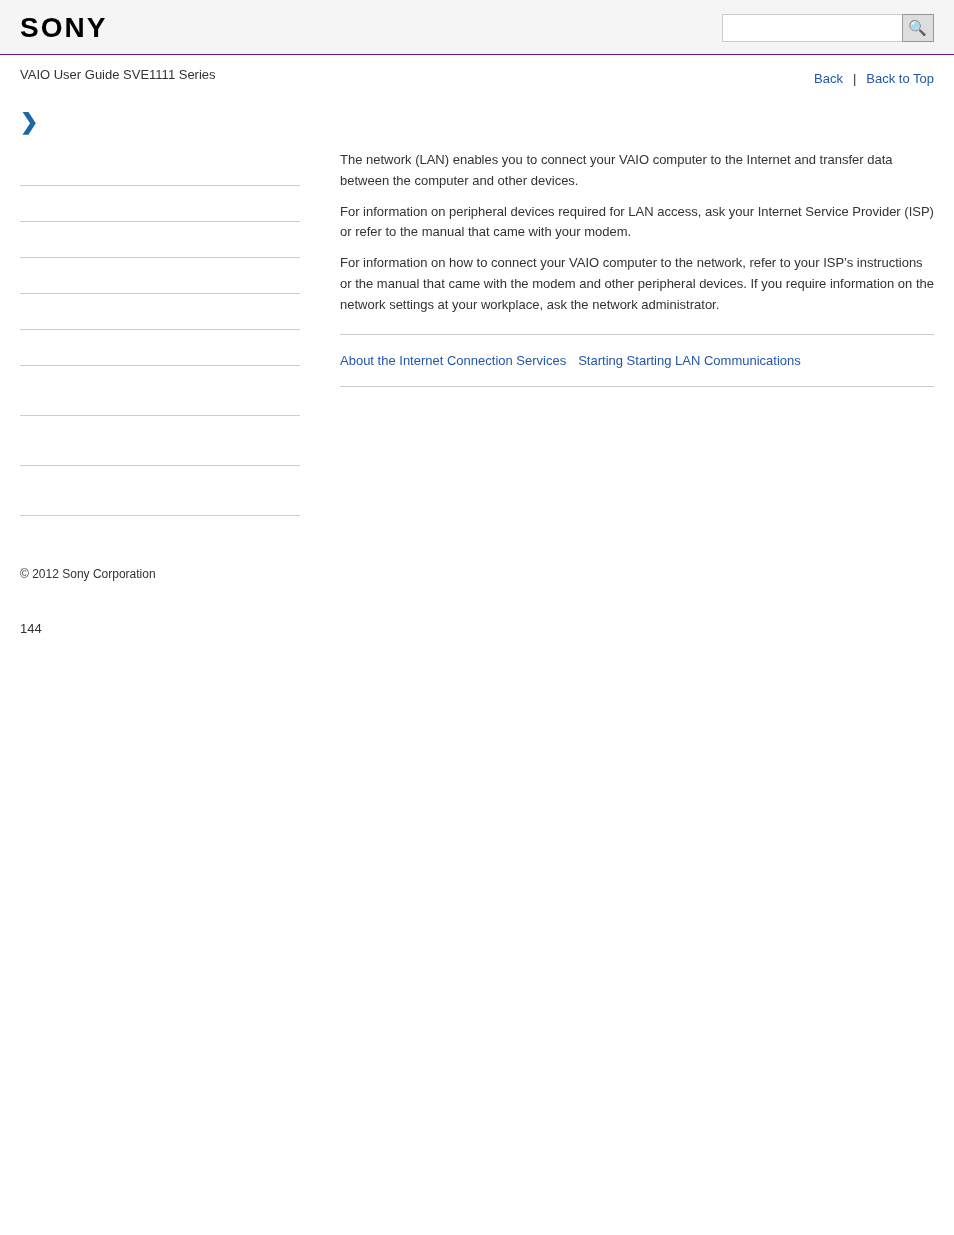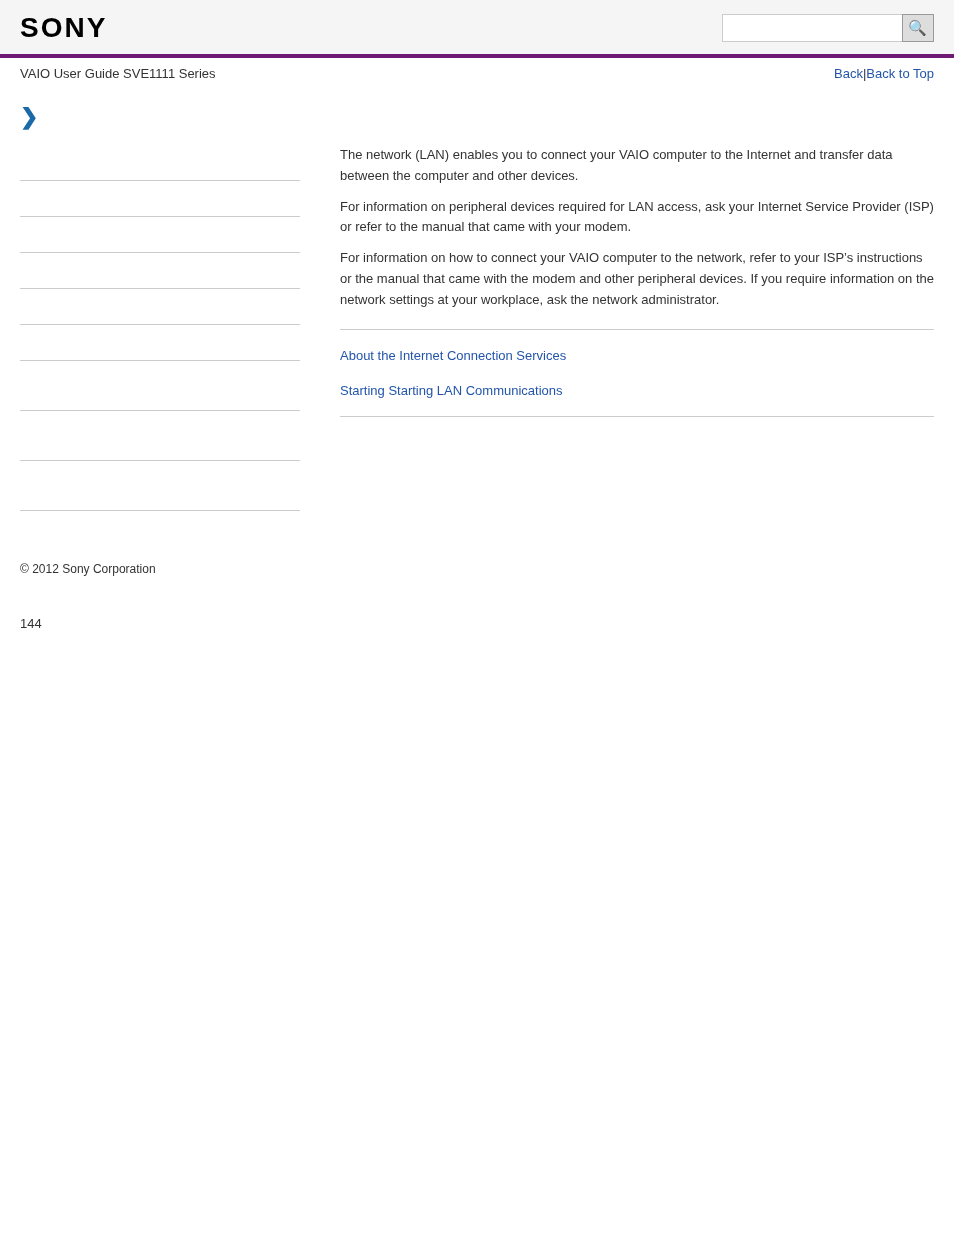--- a/index.html
+++ b/index.html
@@ -16,21 +16,21 @@
       width: 954px;
       min-height: 1235px;
     }
 
     
     .header {
       display: flex;
       align-items: center;
       justify-content: space-between;
       padding: 12px 20px 10px 20px;
-      border-bottom: 4px solid #701a75;
+      border-bottom: 1px solid #701a75;
       background: #f5f5f5;
     }
 
     .sony-logo {
       font-size: 28px;
       font-weight: 900;
       letter-spacing: 2px;
       color: #000;
       font-family: Arial Black, Arial, sans-serif;
     }
@@ -71,21 +71,22 @@
       padding: 8px 20px;
       font-size: 13px;
     }
 
     .nav-guide-title {
       color: #333;
     }
 
     .nav-links {
       display: flex;
-      gap: 0;
+      gap: 10px;
+      margin-top: 8px;
     }
 
     .nav-link {
       color: #2255aa;
       text-decoration: none;
       cursor: pointer;
     }
 
     .nav-separator {
       color: #333;
@@ -149,22 +150,22 @@
     }
 
     .content-divider {
       border: none;
       border-top: 1px solid #ccc;
       margin: 18px 0;
     }
 
     .content-links {
       display: flex;
-      flex-direction: column;
-      gap: 20px;
+      flex-direction: row;
+      gap: 12px;
       margin-bottom: 10px;
     }
 
     .content-link {
       color: #2255aa;
       text-decoration: none;
       cursor: pointer;
       font-size: 13px;
     }
 

